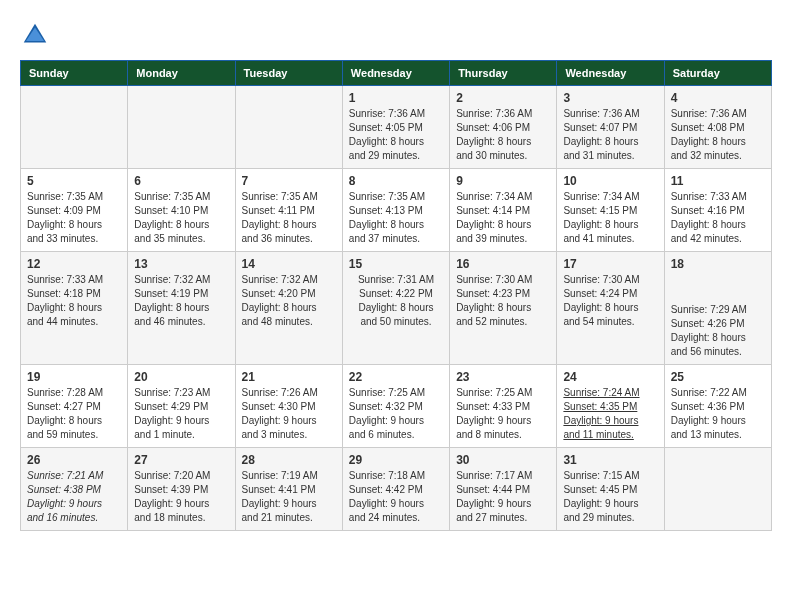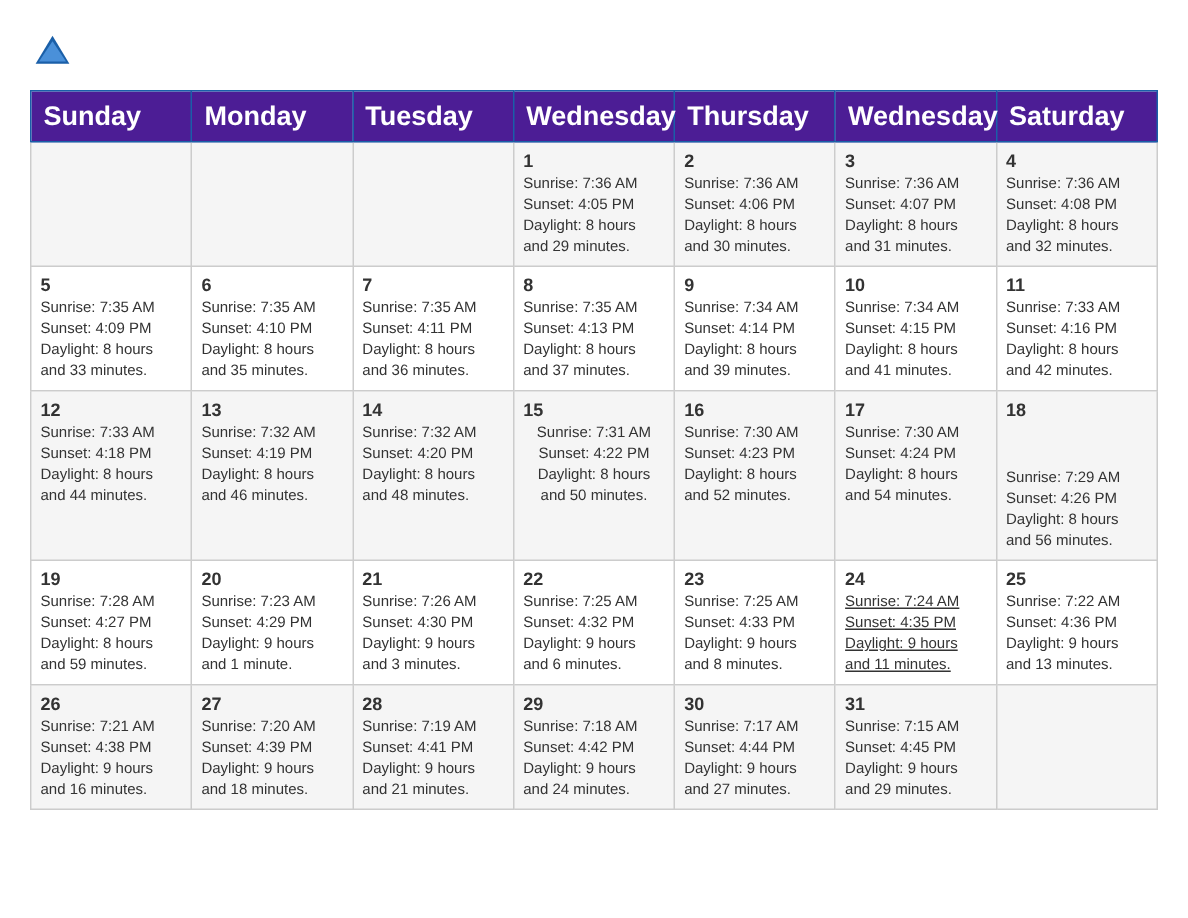--- a/index.html
+++ b/index.html
@@ -46,25 +46,25 @@
     .subtitle {
       font-size: 14px;
       color: #555;
     }
     table {
       width: 100%;
       border-collapse: collapse;
       table-layout: fixed;
     }
     thead th {
-      background-color: #4c1d95;
+      background-color: #14532d;
       color: #fff;
       text-align: left;
       padding: 6px 8px;
-      font-size: 18px;
+      font-size: 11px;
       border: 1px solid #1a5fa8;
     }
     tbody td {
       vertical-align: top;
       padding: 5px 6px;
       font-size: 10px;
       color: #333;
       border: 1px solid #ccc;
       height: 80px;
     }
@@ -277,21 +277,21 @@
         <td>
           <div class="day-number">25</div>
           <div class="day-info" style="white-space: pre-line;">Sunrise: 7:22 AM
 Sunset: 4:36 PM
 Daylight: 9 hours and 13 minutes.</div>
         </td>
       </tr>
       <tr>
         <td>
           <div class="day-number">26</div>
-          <div class="day-info" style="white-space: pre-line;">Sunrise: 7:21 AM
+          <div class="day-info" style="white-space: pre-line; font-style: italic;">Sunrise: 7:21 AM
 Sunset: 4:38 PM
 Daylight: 9 hours and 16 minutes.</div>
         </td>
         <td>
           <div class="day-number">27</div>
           <div class="day-info" style="white-space: pre-line;">Sunrise: 7:20 AM
 Sunset: 4:39 PM
 Daylight: 9 hours and 18 minutes.</div>
         </td>
         <td>

